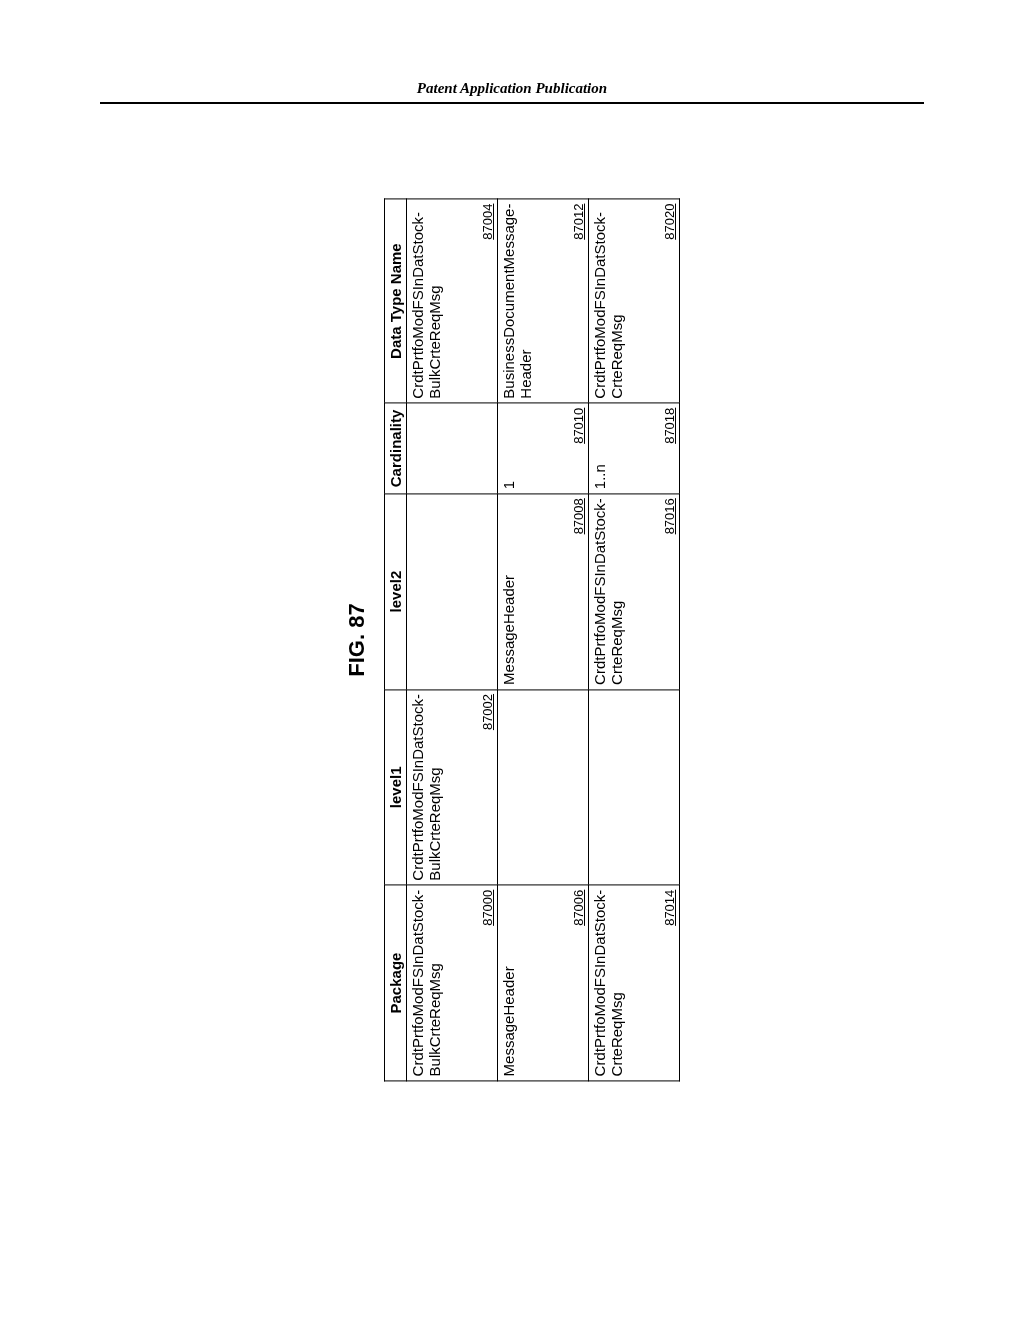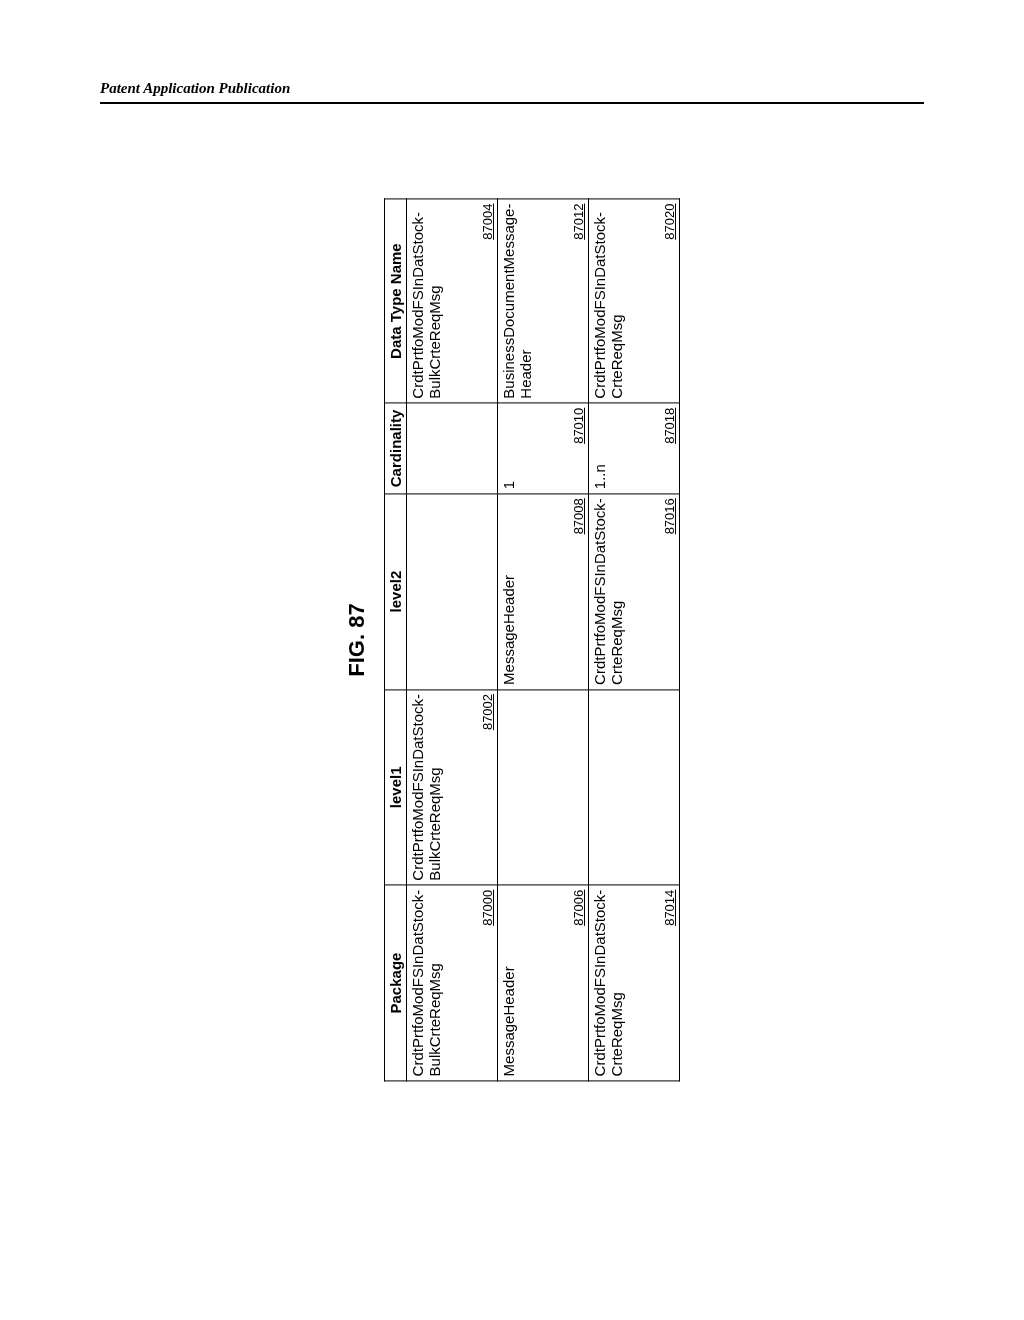--- a/index.html
+++ b/index.html
@@ -12,21 +12,21 @@
     font-family: "Times New Roman", serif;
     color: #000;
     position: relative;
   }
   .header-line {
     position: absolute;
     top: 80px;
     left: 100px;
     right: 100px;
     display: flex;
-    justify-content: space-between;
+    justify-content: center;
     font-size: 15px;
     font-weight: bold;
     font-style: italic;
   }
   .pub-num { font-style: normal; }
   .hr {
     position: absolute;
     top: 102px;
     left: 100px;
     right: 100px;

